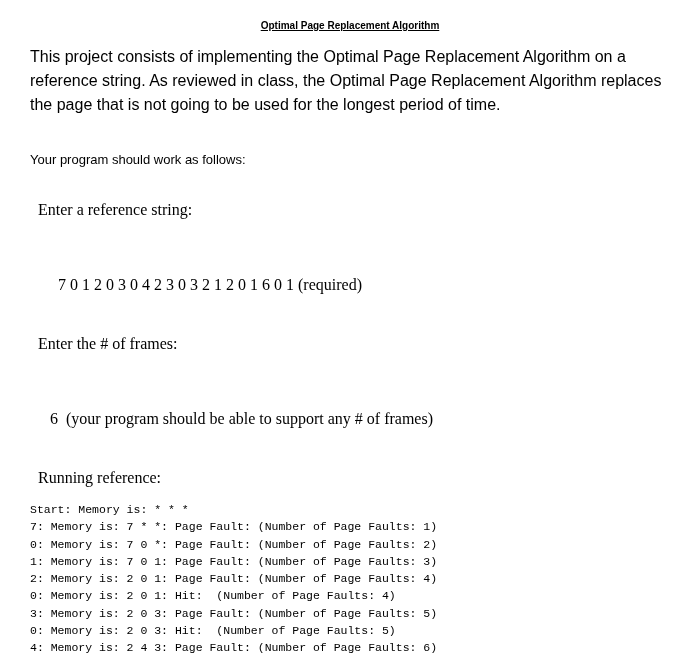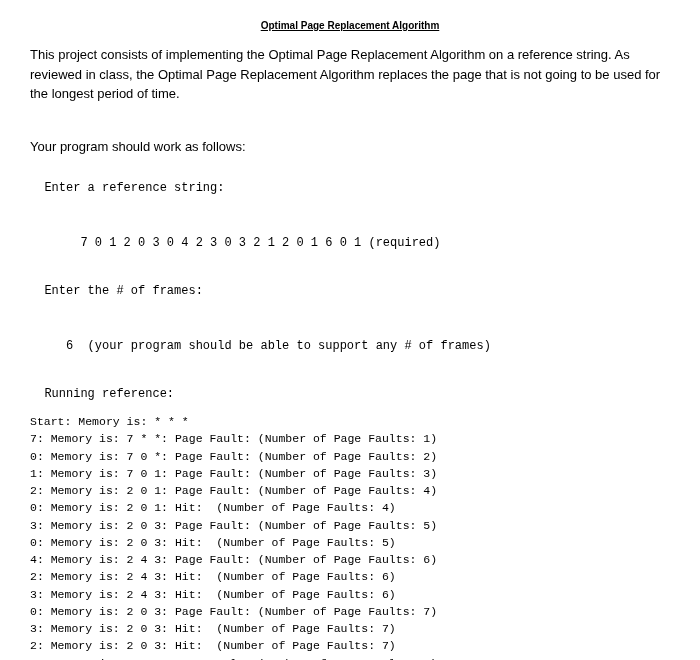--- a/index.html
+++ b/index.html
@@ -15,30 +15,30 @@
     .title {
       text-align: center;
       font-weight: bold;
       text-decoration: underline;
       margin-bottom: 14px;
       font-size: 10px;
     }
     .intro {
       margin-bottom: 12px;
       line-height: 1.5;
-      font-size: 13px;
+      font-size: 16px;
     }
     .section-label {
       margin-bottom: 4px;
       line-height: 1.5;
       margin-top: 33px;
     }
     .monospace-block {
-      font-family: Liberation Mono, monospace;
-      font-size: 12px;
+      font-family: Liberation Serif, serif;
+      font-size: 16px;
       line-height: 1.55;
       white-space: pre;
       margin-bottom: 10px;
     }
     .simulation-output {
       font-family: 'Courier New', Courier, monospace;
       font-size: 11.5px;
       line-height: 1.5;
       white-space: pre;
       margin-bottom: 10px;

